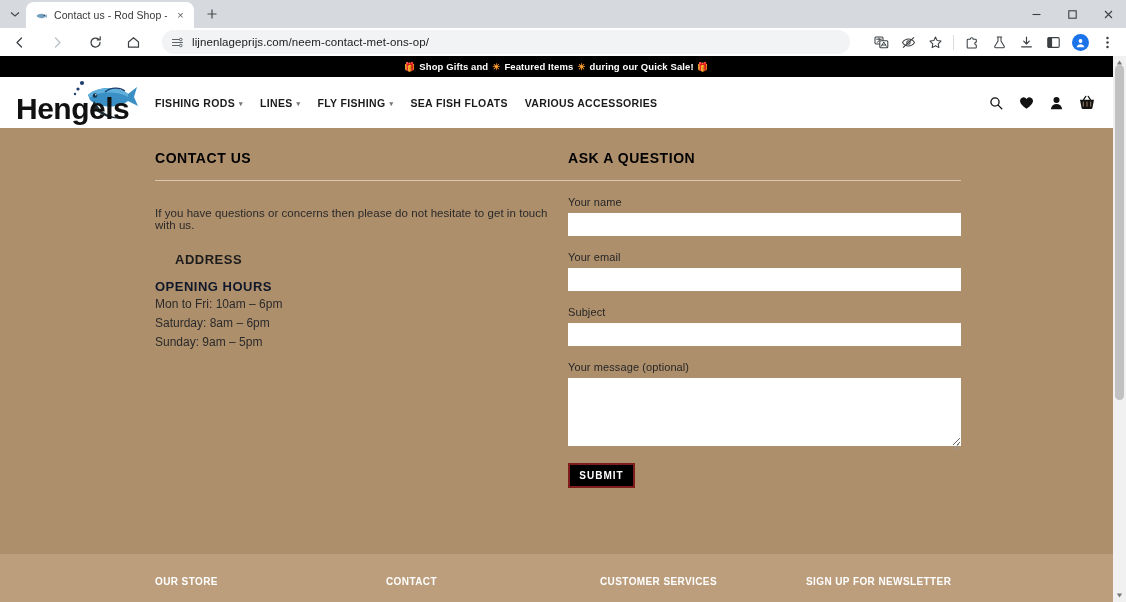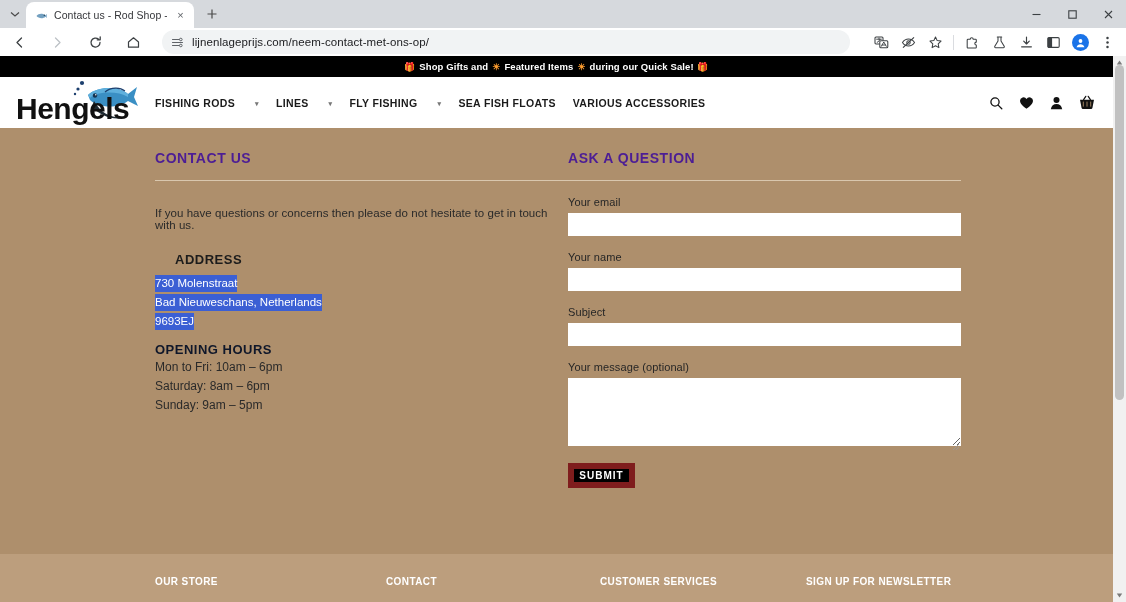--- a/index.html
+++ b/index.html
@@ -81,34 +81,34 @@
     height:51px; background:#ffffff; display:flex; align-items:center; position:relative;
   }
   .logo { position:absolute; left:10px; top:-4px; width:140px; height:58px; }
   .logo svg { display:block; }
 
   .nav {
     margin-left:155px; display:flex; align-items:center; gap:17px;
   }
   .nav-item {
     font-size:10.5px; font-weight:bold; color:#1a1a1a; letter-spacing:.35px;
-    display:flex; align-items:center; gap:20px; white-space:nowrap;
+    display:flex; align-items:center; gap:4px; white-space:nowrap;
   }
   .chev { font-size:7px; color:#777; transform:translateY(1px); }
 
   .header-icons { position:absolute; right:18px; display:flex; align-items:center; gap:16px; }
   .hi { color:#111; display:flex; align-items:center; justify-content:center; }
 
   
   .main { padding:22px 0 0 0; display:flex; }
   .col-left { width:413px; margin-left:155px; }
   .col-right { width:393px; margin-left:0px; }
 
   .sec-title {
-    font-size:14px; font-weight:bold; color:#4c1d95; letter-spacing:.55px;
+    font-size:14px; font-weight:bold; color:#000000; letter-spacing:.55px;
   }
   .sec-rule { height:1px; background:#c6ae92; margin-top:14px; }
   .sec-rule.light { background:#d9c7ae; }
 
   .intro { font-size:11.5px; color:#2a2a2a; margin-top:26px; letter-spacing:.05px; }
 
   .sub-title {
     font-size:13px; font-weight:bold; color:#1c1c1c; letter-spacing:.5px; margin-top:21px;margin-left:20px;
   }
   .addr-line {
@@ -129,21 +129,21 @@
   .inp {
     width:393px; height:23px; background:#ffffff; border:none; display:block;
   }
   .ta {
     width:393px; height:68px; background:#ffffff; border:none; display:block;
     position:relative;
   }
   .ta-grip { position:absolute; right:1px; bottom:1px; width:8px; height:8px; }
   .submit {
     margin-top:17px; width:67px; height:25px; background:#000000;
-    border:6px solid #7f1d1d; display:flex; align-items:center; justify-content:center;
+    border:2px solid #7f1d1d; display:flex; align-items:center; justify-content:center;
   }
   .submit-label { font-size:10px; font-weight:bold; color:#ffffff; letter-spacing:1px; }
 
   
   .footer { margin-top:66px; background:#bc9e7d; height:60px; padding-top:22px; }
   .footer-inner { display:flex; margin-left:155px;align-items:flex-end; }
   .f-col { font-size:10px; font-weight:bold; color:#ffffff; letter-spacing:.4px; }
   .f-c1 { width:231px; }
   .f-c2 { width:214px; }
   .f-c3 { width:206px; }
@@ -381,43 +381,38 @@
 
       <div class="main">
 
         <div class="col-left">
           <div class="sec-title">CONTACT US</div>
           <div class="sec-rule light"></div>
 
           <div class="intro">If you have questions or concerns then please do not hesitate to get in touch with us.</div>
 
           <div class="sub-title">ADDRESS</div>
-          <div class="addr-wrap">
-            <div><span class="addr-line sel">730 Molenstraat</span></div>
-            <div><span class="addr-line sel">Bad Nieuweschans, Netherlands</span></div>
-            <div><span class="addr-line sel">9693EJ</span></div>
-          </div>
 
           <div class="hours-title">OPENING HOURS</div>
           <div class="hours-line">Mon to Fri: 10am – 6pm</div>
           <div class="hours-line">Saturday: 8am – 6pm</div>
           <div class="hours-line">Sunday: 9am – 5pm</div>
         </div>
 
         <div class="col-right">
           <div class="sec-title">ASK A QUESTION</div>
           <div class="sec-rule light"></div>
 
           <div class="field">
-            <div class="field-label">Your email</div>
+            <div class="field-label">Your name</div>
             <input class="inp" type="text" placeholder="" style="">
           </div>
 
           <div class="field">
-            <div class="field-label">Your name</div>
+            <div class="field-label">Your email</div>
             <input class="inp" type="text" placeholder="" style="">
           </div>
 
           <div class="field">
             <div class="field-label">Subject</div>
             <input class="inp" type="text" placeholder="" style="">
           </div>
 
           <div class="field">
             <div class="field-label">Your message (optional)</div>

